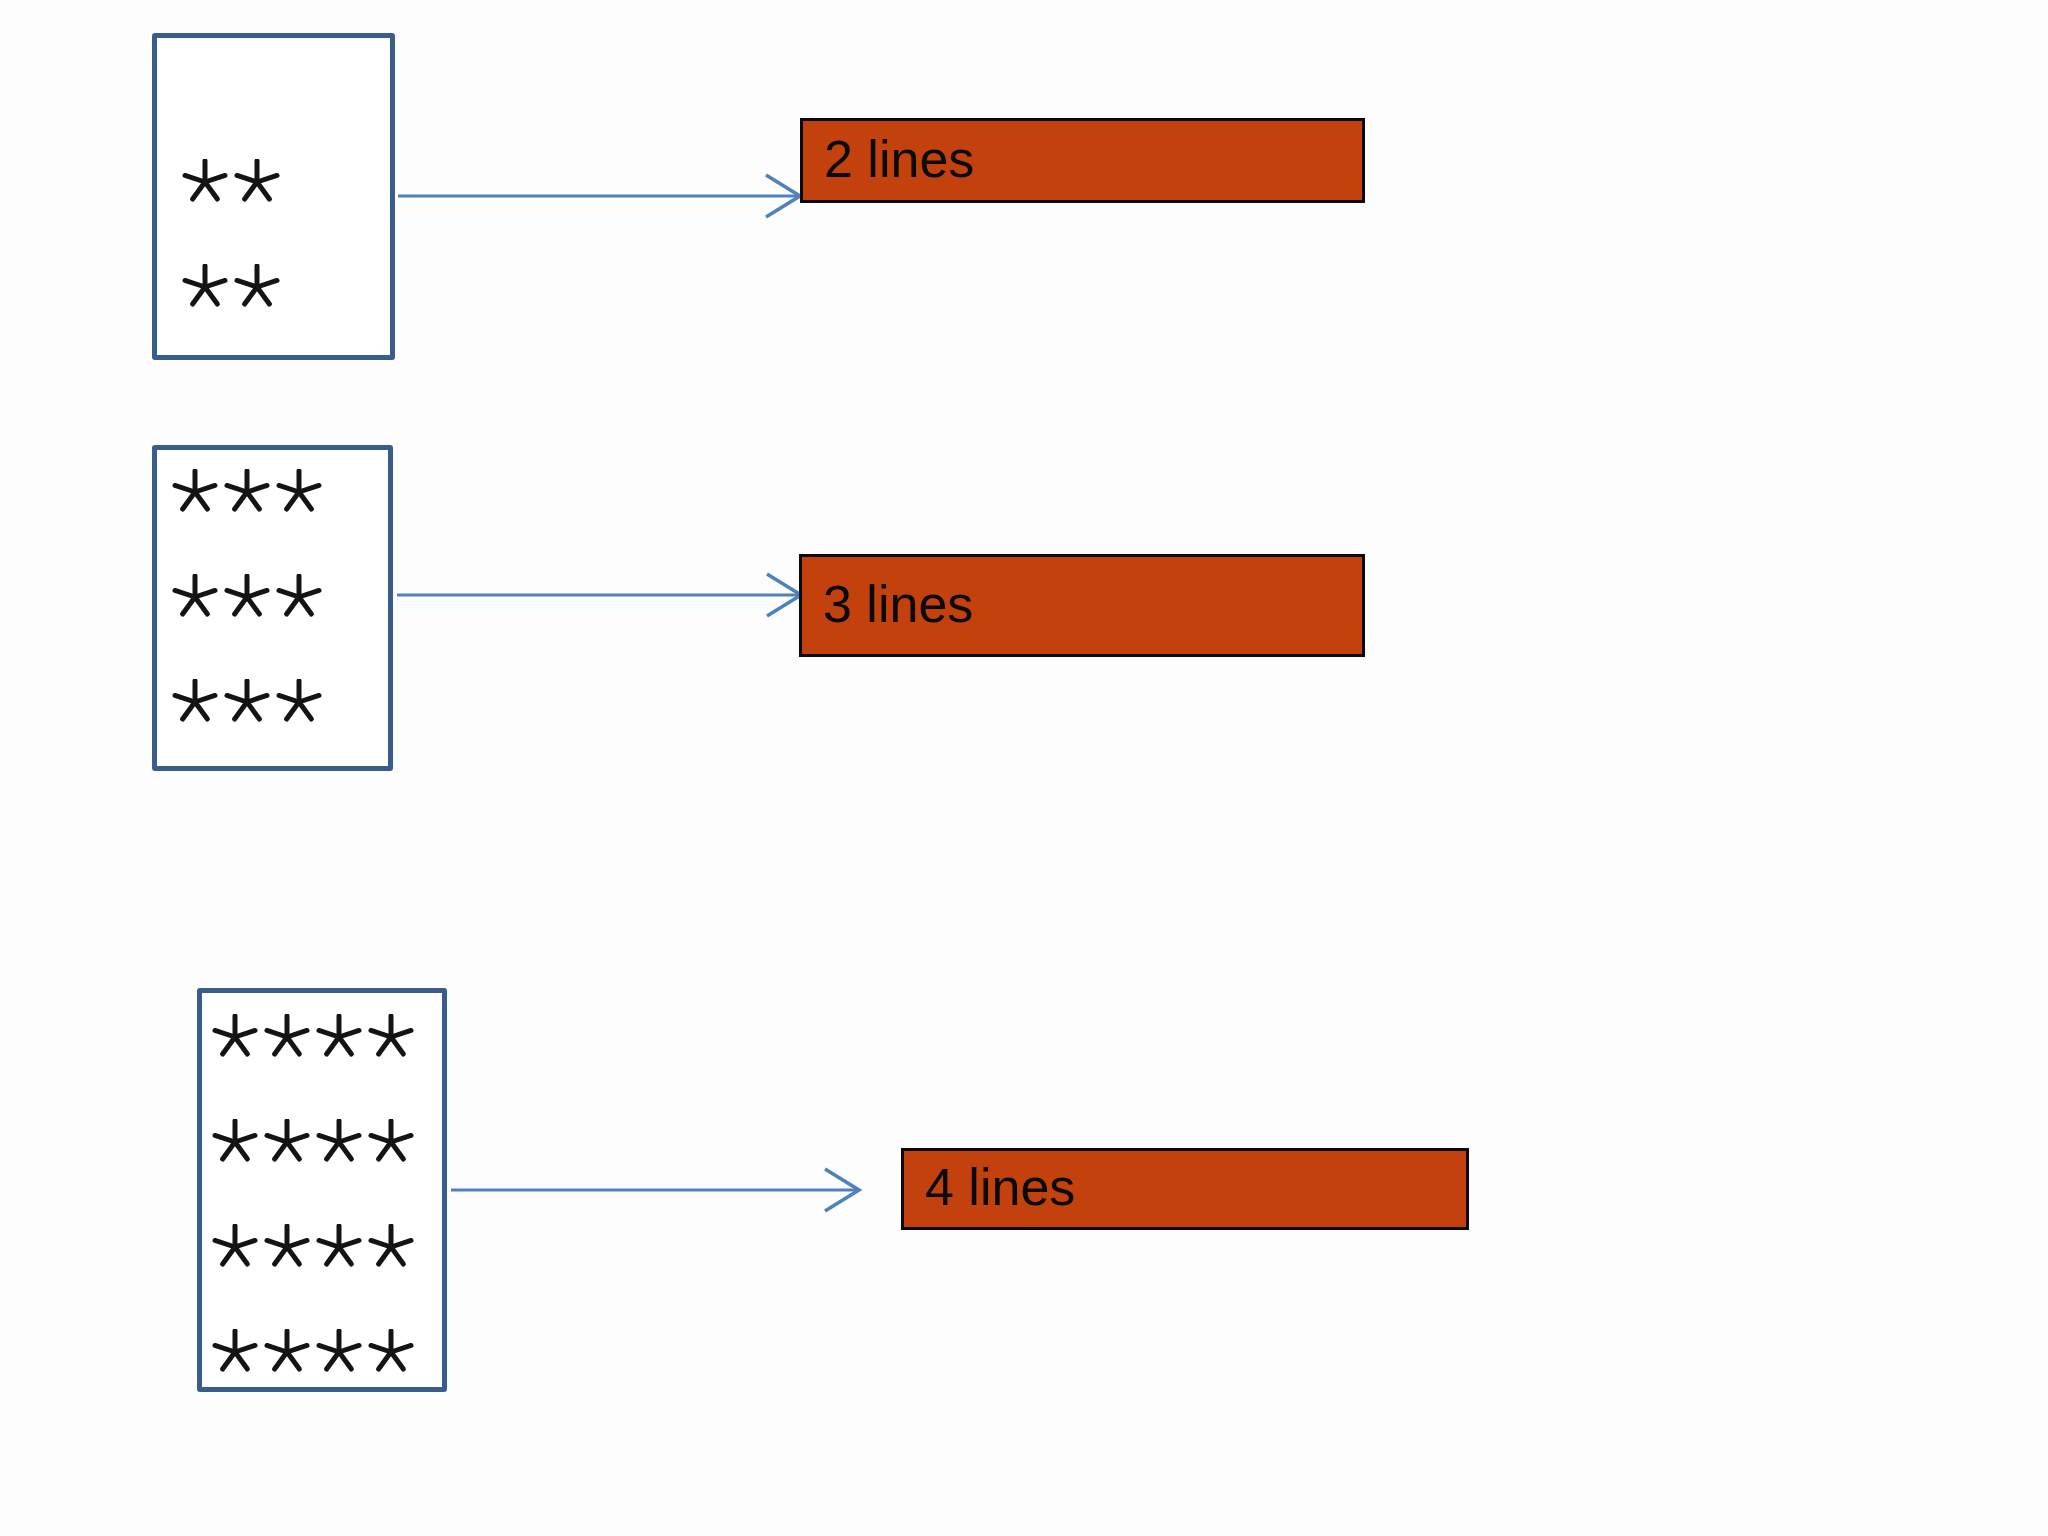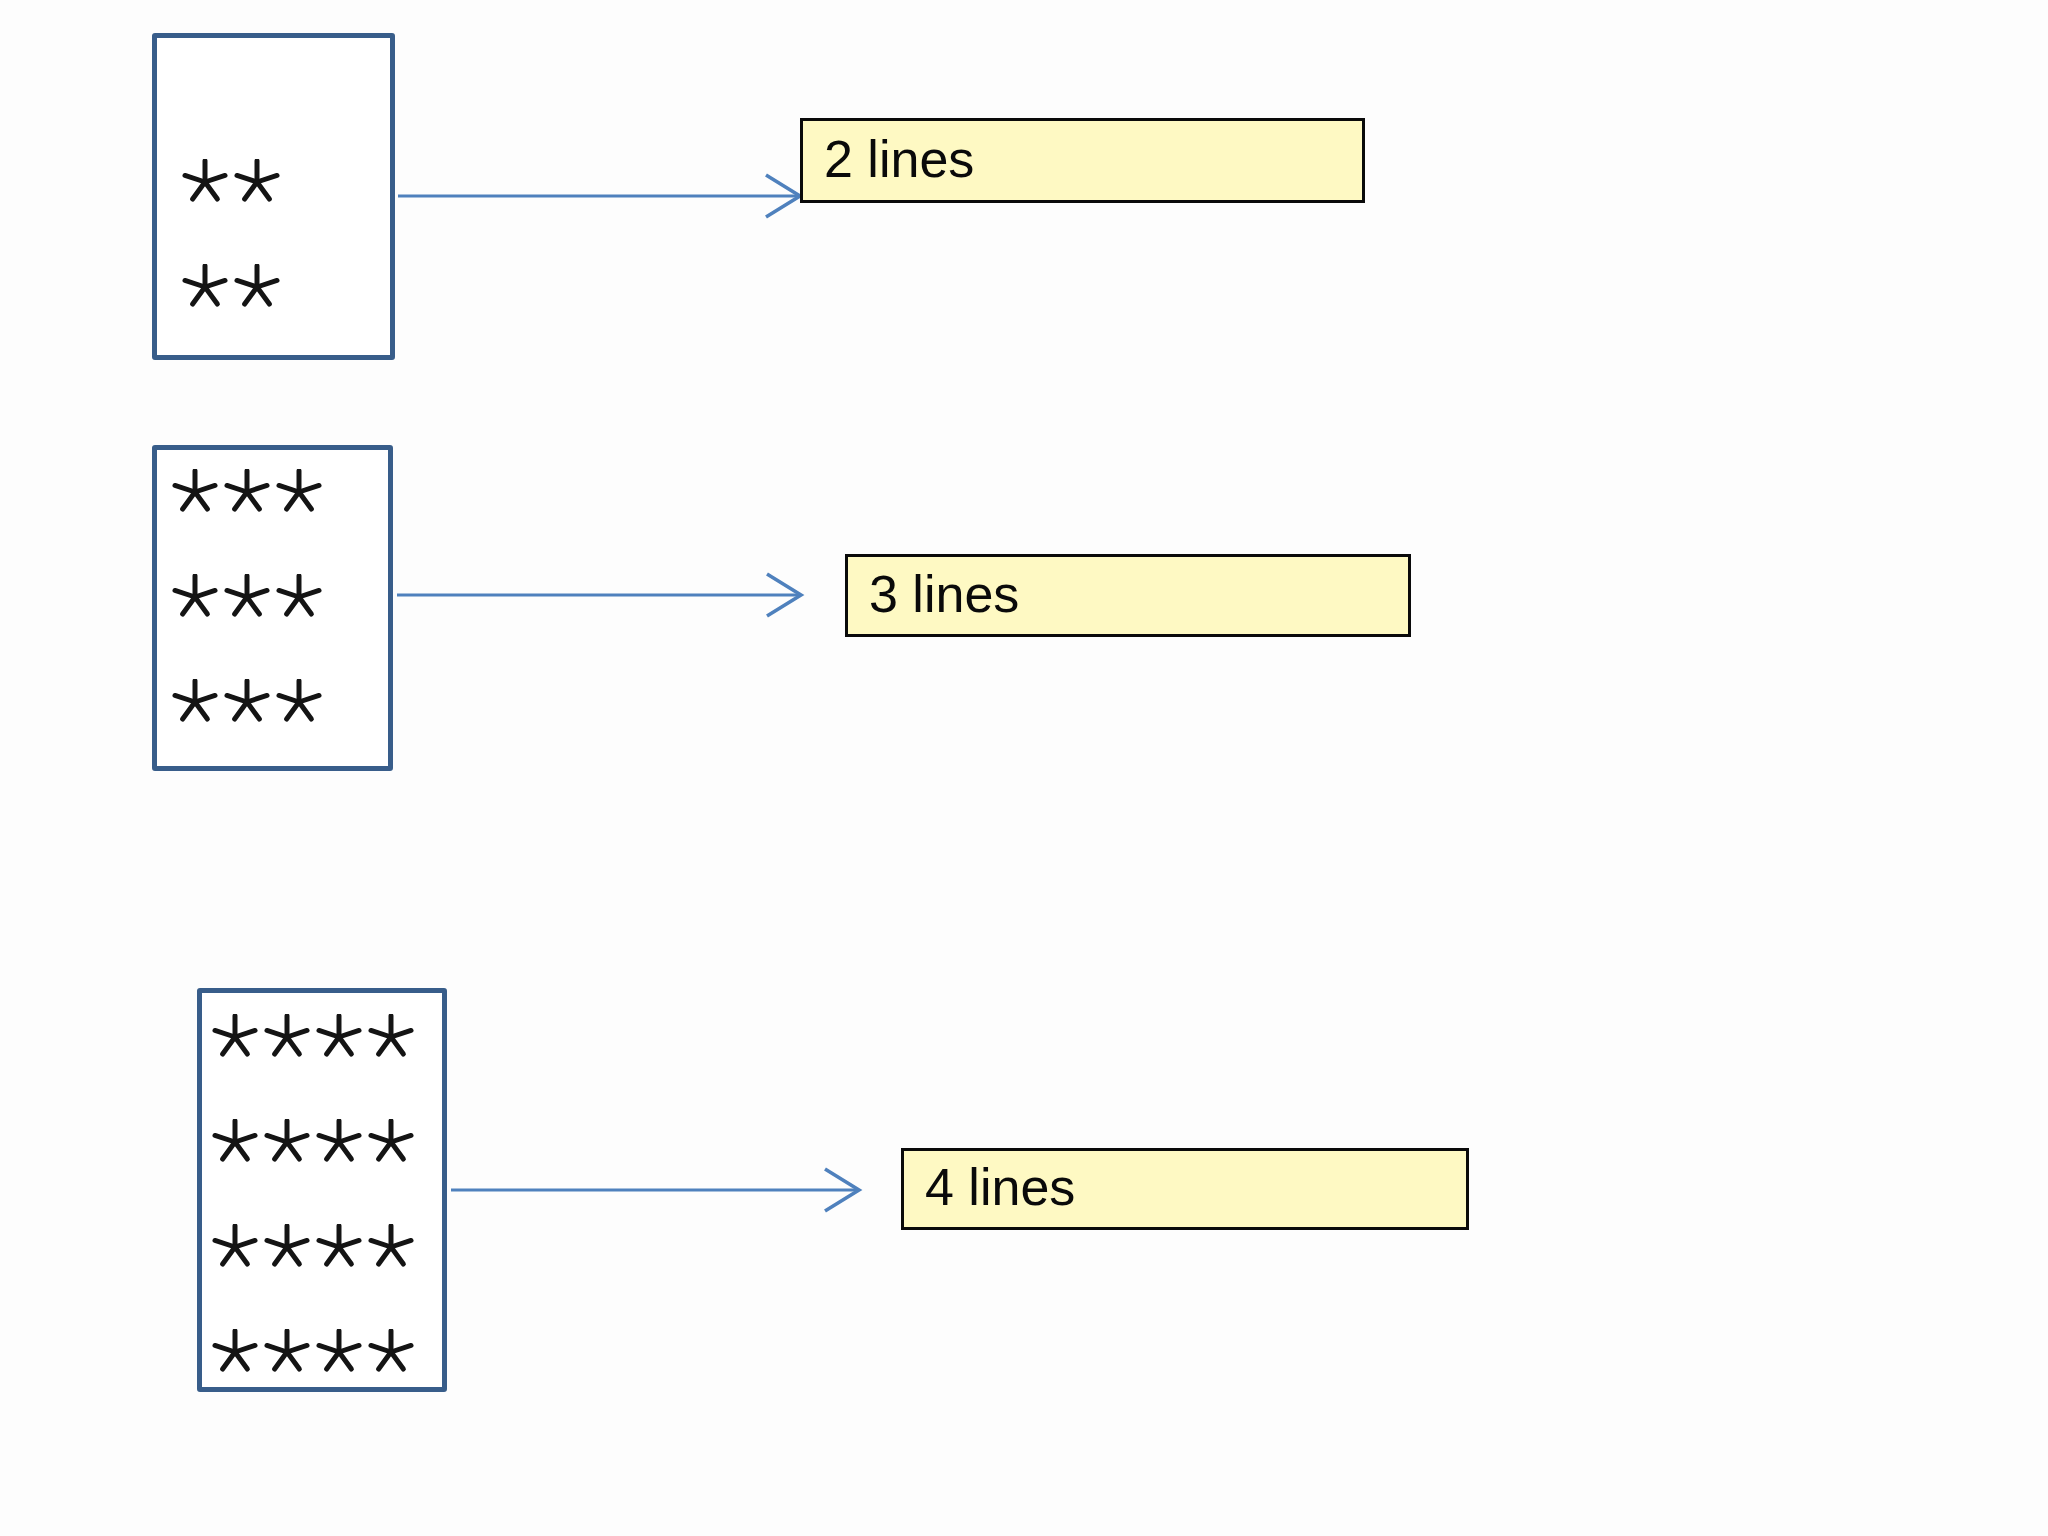--- a/index.html
+++ b/index.html
@@ -63,27 +63,27 @@
   .arrow .head  { stroke-width: 3.6; }
   .pair-0 .arrow { left: 398px; top: 166px; }
   .pair-1 .arrow { left: 397px; top: 565px; }
   .pair-2 .arrow { left: 451px; top: 1160px; }
 
   
   .label-box {
     position: absolute;
     box-sizing: border-box;
     border: 3px solid var(--label-border, #0a0a0a);
-    background: #fef9c3;
+    background: #c2410c;
     display: flex;
     align-items: center;
     padding-left: 21px;
   }
   .pair-0 .label-box { left: 800px; top: 118px;  width: 565px; height: 85px; }
-  .pair-1 .label-box { left: 845px; top: 554px;  width: 566px; height: 83px; }
+  .pair-1 .label-box { left: 799px; top: 554px;  width: 566px; height: 103px; }
   .pair-2 .label-box { left: 865px; top: 1148px; width: 568px; height: 82px; margin-left: 36px; }
 
   .label-text {
     font-size: 52px;
     line-height: 1;
     color: var(--label-text, #0a0a0a);
     white-space: nowrap;
     padding-bottom: 4px;
   }
 </style>

